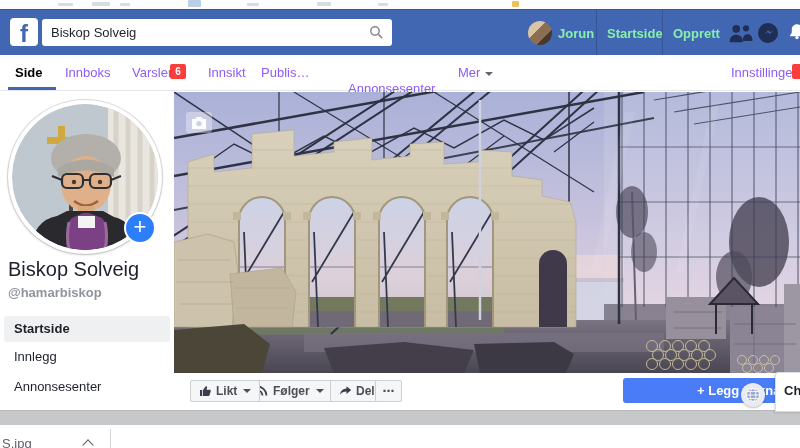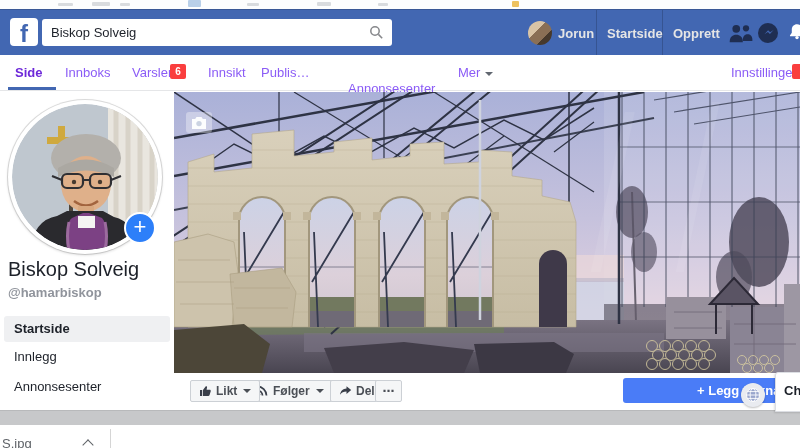--- a/index.html
+++ b/index.html
@@ -12,29 +12,29 @@
   .frag{position:absolute;background:#d9dbde;border-radius:1px;}
 
   
   .fb-header{left:0;top:9px;width:800px;height:46px;background:#4267b2;border-top:1px solid #3a5795;}
   .fb-logo{position:absolute;left:10px;top:8px;width:28px;height:28px;background:#fff;border-radius:4px;
            color:#4267b2;font-size:24px;font-weight:bold;text-align:center;line-height:31px;cursor:pointer;}
   .search-box{position:absolute;left:42px;top:9px;width:350px;height:27px;background:#fff;border-radius:3px;}
   .search-box .q{position:absolute;left:9px;top:0;line-height:27px;font-size:13px;color:#1d2129;}
   .search-box svg{position:absolute;right:8px;top:6px;}
   .hdr-sep{position:absolute;top:0;width:1px;height:46px;background:rgba(0,0,0,.18);}
-  .hdr-link{position:absolute;top:16px;font-size:13px;font-weight:bold;color:#e5e5e5;cursor:pointer;white-space:nowrap;}
+  .hdr-link{position:absolute;top:16px;font-size:13px;font-weight:bold;color:#86efac;cursor:pointer;white-space:nowrap;}
   .hdr-avatar{position:absolute;left:528px;top:11px;width:24px;height:24px;border-radius:50%;overflow:hidden;cursor:pointer;
               background:linear-gradient(135deg,#d9c4a6 0 38%,#8a6f55 38% 68%,#47392c 68%);}
   .hdr-icon{position:absolute;top:13px;cursor:pointer;}
 
   
   .page-nav{left:0;top:55px;width:800px;height:35px;background:#fff;border-bottom:1px solid #e5e6e8;}
   .tab{position:absolute;top:10px;font-size:13px;color:#8b5cf6;cursor:pointer;white-space:nowrap;}
-  .tab.active{color:#6d28d9;font-weight:bold;}
+  .tab.active{color:#000000;font-weight:bold;}
   .tab-underline{position:absolute;left:8px;bottom:0;width:48px;height:3px;background:#4267b2;}
   .badge{position:absolute;top:9px;height:15px;min-width:8px;padding:0 4px;background:#fa3e3e;border-radius:2px;
          color:#fff;font-size:10px;font-weight:bold;line-height:15px;text-align:center;}
   .caret-down{display:inline-block;width:0;height:0;border-left:4px solid transparent;border-right:4px solid transparent;
               border-top:4px solid #616770;margin-left:5px;vertical-align:1px;}
 
   
   .avatar-ring{left:8px;top:100px;width:154px;height:154px;border-radius:50%;background:#fff;
                box-shadow:0 0 0 1px rgba(0,0,0,.12), 0 1px 3px rgba(0,0,0,.18);cursor:pointer;}
   .avatar-ring svg{position:absolute;left:4px;top:4px;border-radius:50%;}

